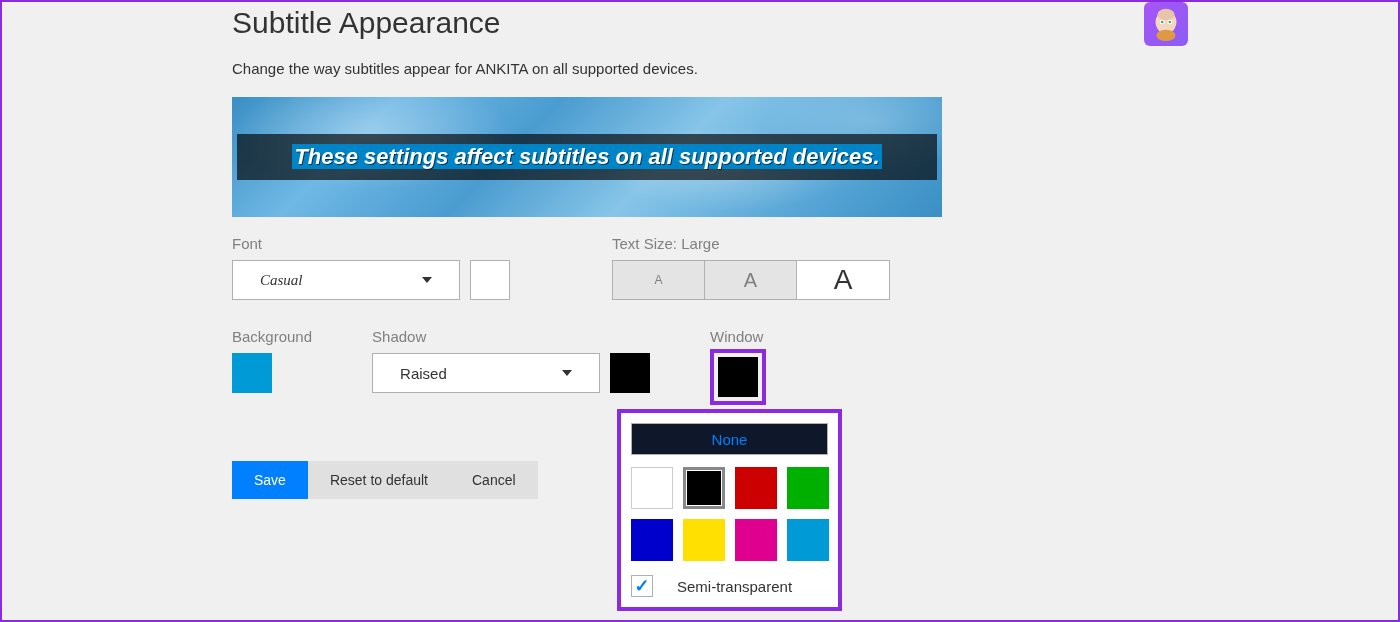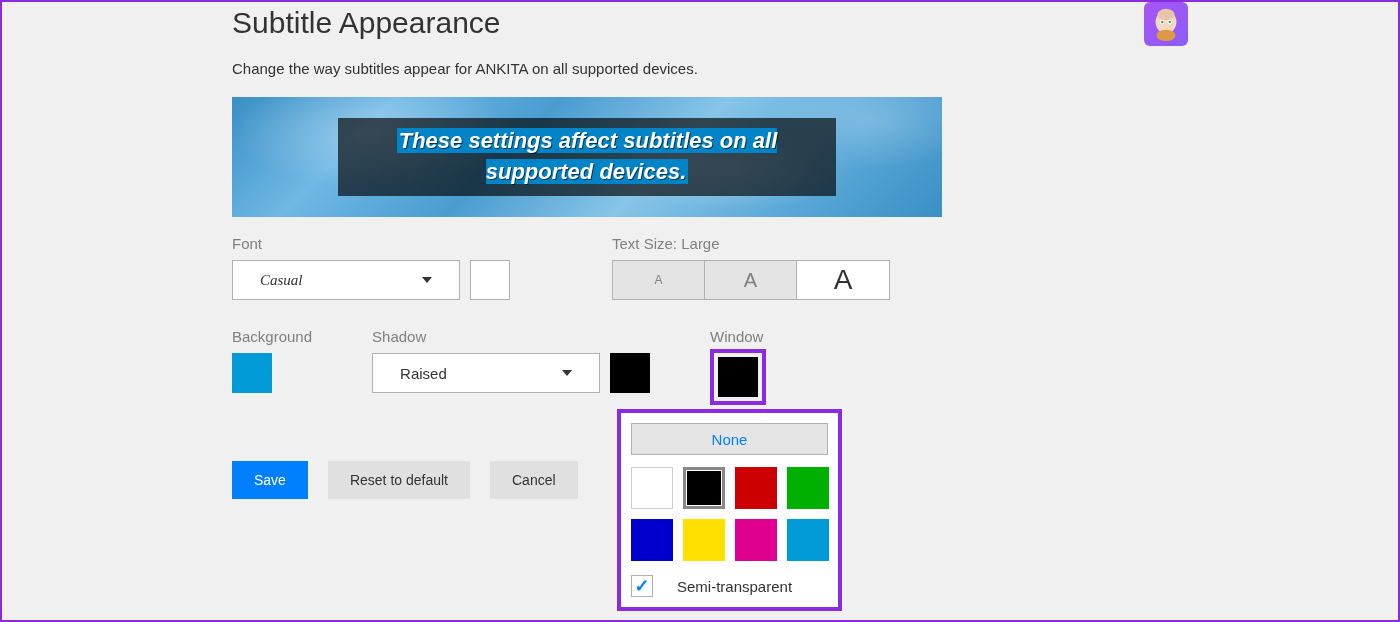--- a/index.html
+++ b/index.html
@@ -48,21 +48,21 @@
       radial-gradient(ellipse 200px 80px at 20% 30%, rgba(255,255,255,0.3), transparent 70%),
       radial-gradient(ellipse 180px 60px at 70% 60%, rgba(255,255,255,0.25), transparent 70%),
       radial-gradient(ellipse 150px 70px at 90% 20%, rgba(255,255,255,0.2), transparent 70%);
   }
   .preview-window {
     background: rgba(0,0,0,0.65);
     padding: 8px 20px;
     position: relative;
     z-index: 1;
     text-align: center;
-    width: 498px;
+    width: 700px;
   }
   .preview-text {
     font-family: "Comic Sans MS", cursive, sans-serif;
     font-size: 22px;
     font-style: italic;
     font-weight: bold;
     color: #fff;
     background: #0084c8;
     padding: 0 2px;
     line-height: 1.4;
@@ -123,21 +123,21 @@
   .window-swatch-box {
     border: 4px solid #8a2be2;
     padding: 4px;
     display: inline-block;
     position: relative;
     top: -4px;
   }
   .window-swatch {
     width: 40px; height: 40px; background: #000; cursor: pointer;
   }
-  .buttons { display: flex; gap: 20px; margin-top: 48px; }
+  .buttons { display: flex; gap: 0; margin-top: 48px; }
   .btn {
     height: 38px;
     padding: 0 22px;
     font-size: 14px;
     border: none;
     cursor: pointer;
     display: flex;
     align-items: center;
     justify-content: center;
   }
@@ -166,21 +166,21 @@
     top: 407px;
     width: 225px;
     background: #fff;
     border: 4px solid #8a2be2;
     padding: 10px;
   }
   .none-btn {
     width: 100%;
     height: 32px;
     border: 1px solid #b0b0b0;
-    background: #e5e5e5;
+    background: #0f172a;
     color: #0080ff;
     font-size: 15px;
     display: flex;
     align-items: center;
     justify-content: center;
     cursor: pointer;
     margin-bottom: 12px;
   }
   .color-grid {
     display: grid;

